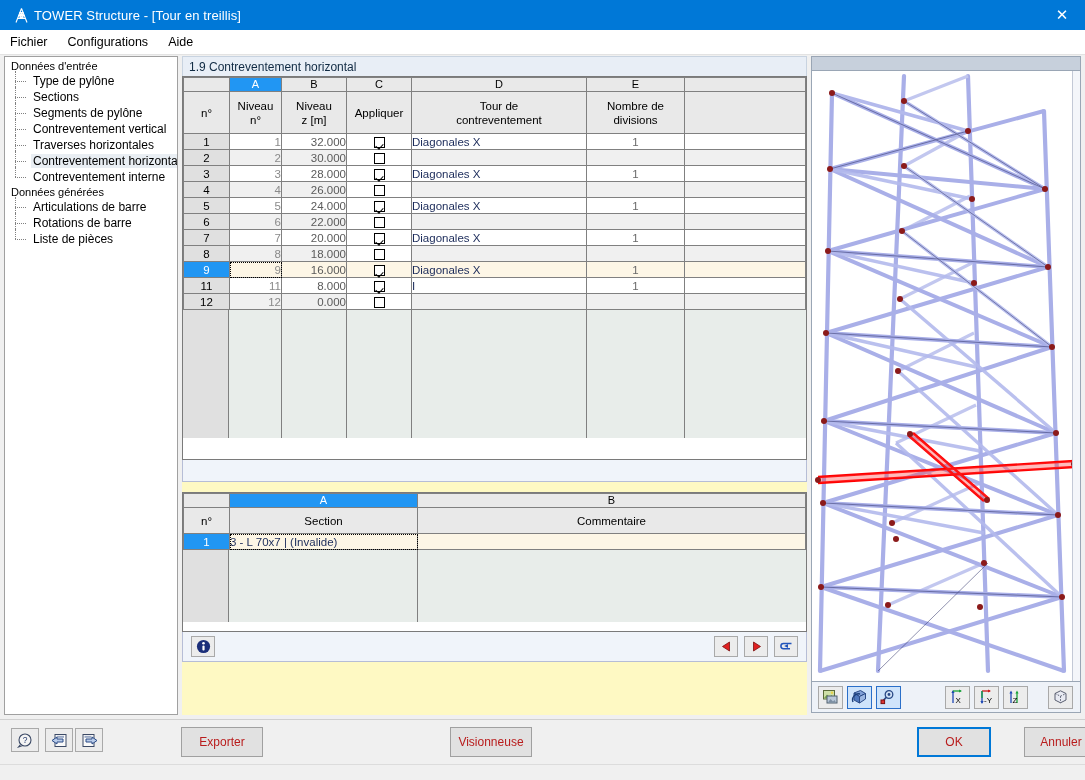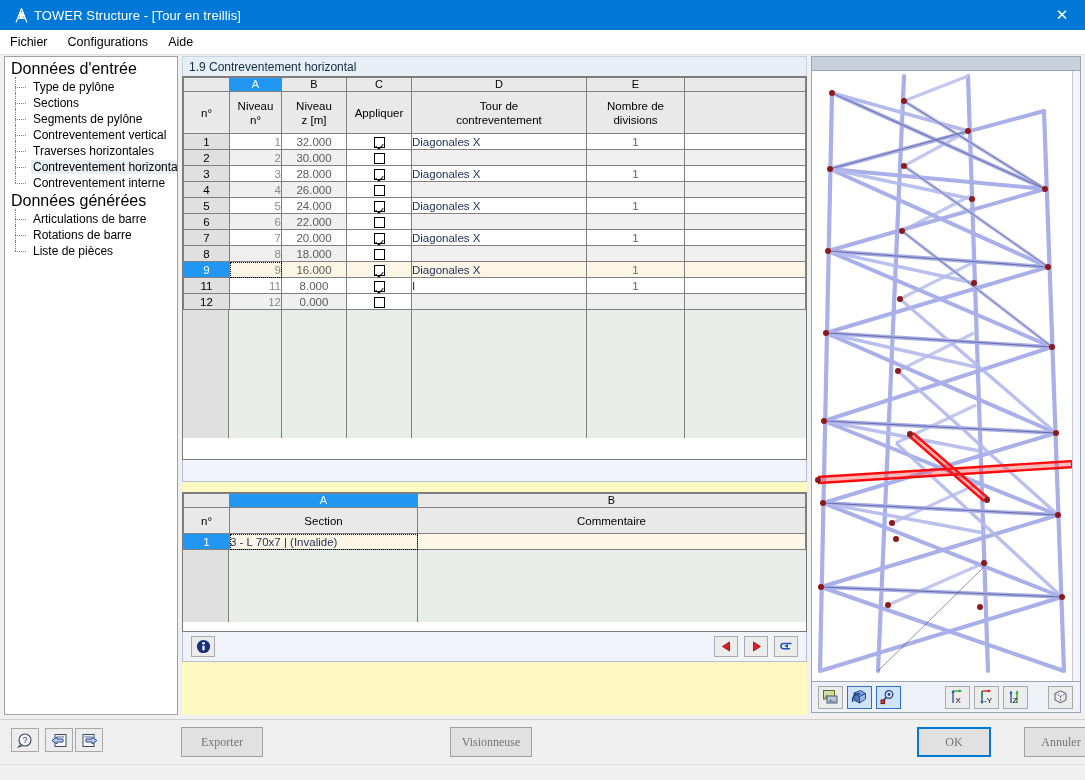--- a/index.html
+++ b/index.html
@@ -33,21 +33,21 @@
   }
   .menuitem { padding:3px 10px; font-size:12.5px; color:#000; }
 
   
   .treepanel {
     position:absolute; left:4px; top:56px; width:174px; height:659px;
     background:#fff; border:1px solid #a0a0a0;
     overflow:hidden; padding-top:2px;
   }
   .tree-root {
-    padding:1px 2px 1px 6px; font-size:16px; color:#000; white-space:nowrap;
+    padding:1px 2px 1px 6px; font-size:11px; color:#000; white-space:nowrap;
   }
   .tree-child {
     position:relative; padding:1px 2px 1px 26px; font-size:12px; white-space:nowrap;
   }
   .tree-child .dash {
     position:absolute; left:10px; top:50%; width:11px; height:1px;
     border-top:1px dotted #808080; transform:translateY(0px);
   }
   .tree-child .vline {
     position:absolute; left:10px; top:-2px; bottom:-2px; width:0;
@@ -85,21 +85,21 @@
   }
   .rowhdr {
     width:46px; background:#e0e0e0; text-align:center; font-size:11.5px;
     height:16px; color:#000;
   }
   .rowhdr.sel { background:#2196f3; color:#fff; }
   td.cell { height:16px; font-size:11.5px; padding:0 3px; background:#fff; }
   td.cell.alt { background:#f0f0f0; }
   td.cell.selrow { background:#fdf6e6; }
   td.num { text-align:right; color:#8a8a8a; padding-right:6px; }
-  td.num.dark { color:#5a5a5a;text-align:center; }
+  td.num.dark { color:#5a5a5a; }
   td.ctr { text-align:center; }
   td.ctr.gray { color:#6a6a6a; }
   td.navy { color:#1b2b5a; }
   .focuscell { outline:1px dotted #000; outline-offset:-1px; }
 
   .chk {
     display:inline-block; width:11px; height:11px; border:1.5px solid #000;
     background:#fff; position:relative; vertical-align:middle;
   }
   .chk.on:after {
@@ -155,22 +155,22 @@
   .bottombar {
     position:absolute; left:0; top:719px; width:1085px; height:45px;
     background:#f0f0f0; border-top:1px solid #d0d0d0;
   }
   .bbtn-icon {
     position:absolute; top:8px; width:28px; height:24px; border:1px solid #a9a9a9;
     background:#ececec; display:flex; align-items:center; justify-content:center;
   }
   .pbtn {
     position:absolute; top:7px; height:30px; border:1px solid #a0a0a0;
-    background:#e1e1e1; font-size:12px; font-family:Liberation Serif, serif;
-    display:flex; align-items:center; justify-content:center; color:#737373;
+    background:#e1e1e1; font-size:12px; font-family:Liberation Sans, sans-serif;
+    display:flex; align-items:center; justify-content:center; color:#b91c1c;
   }
   .pbtn.primary { border:2px solid #0078d7; background:#e1e1e1; }
   .statusbar {
     position:absolute; left:0; top:764px; width:1085px; height:16px;
     background:#f0f0f0; border-top:1px solid #dcdcdc;
   }
 </style>
 </head>
 <body>
 

